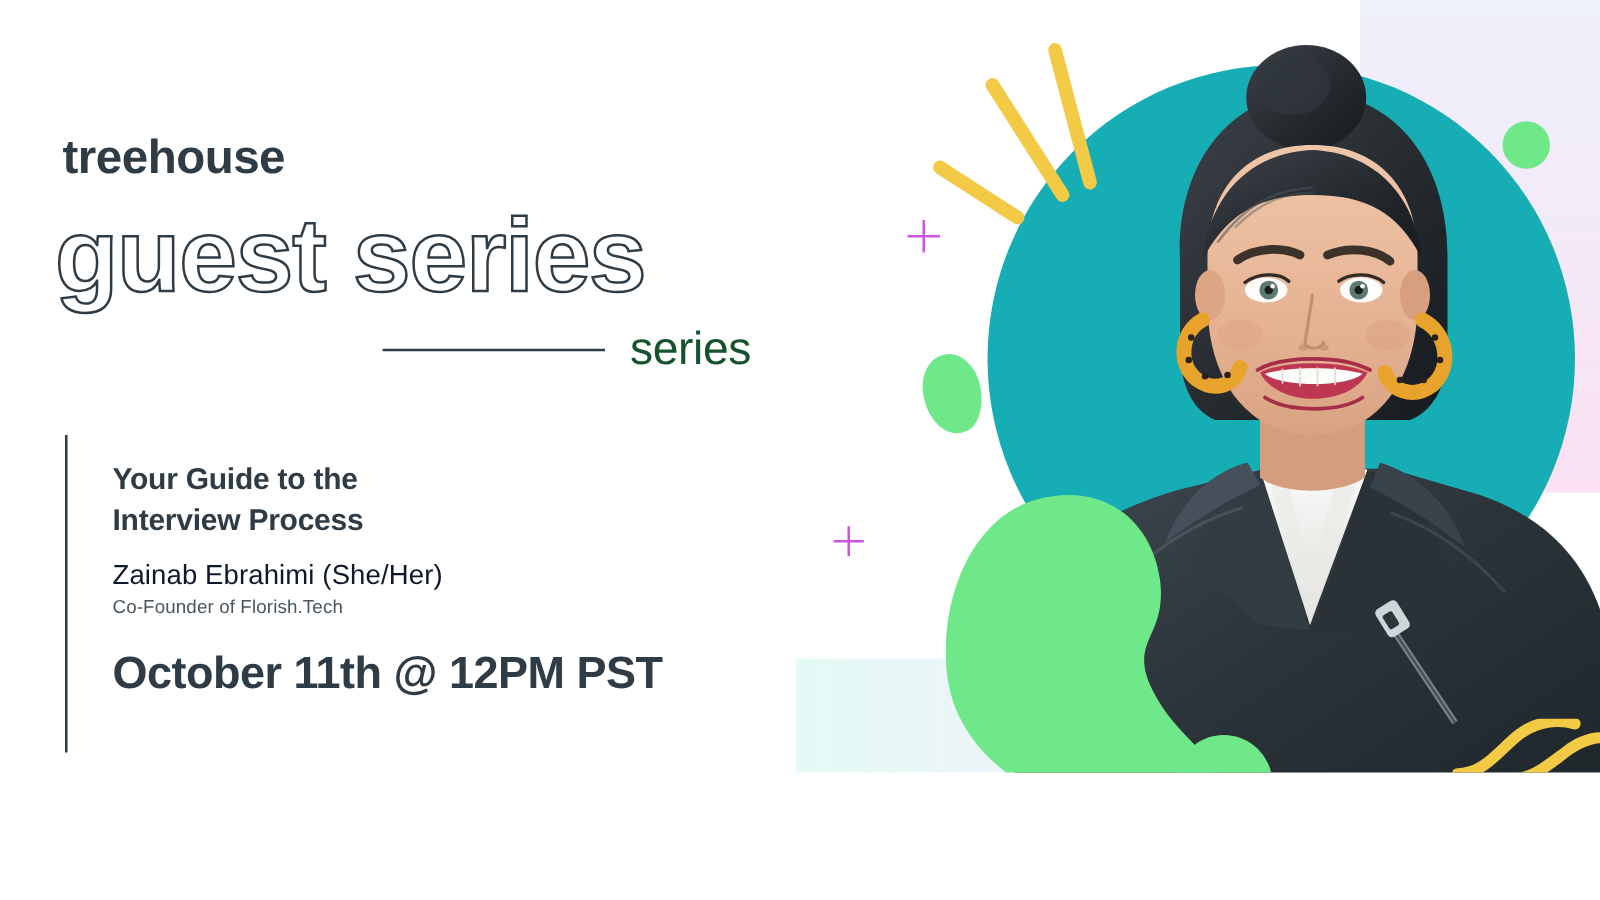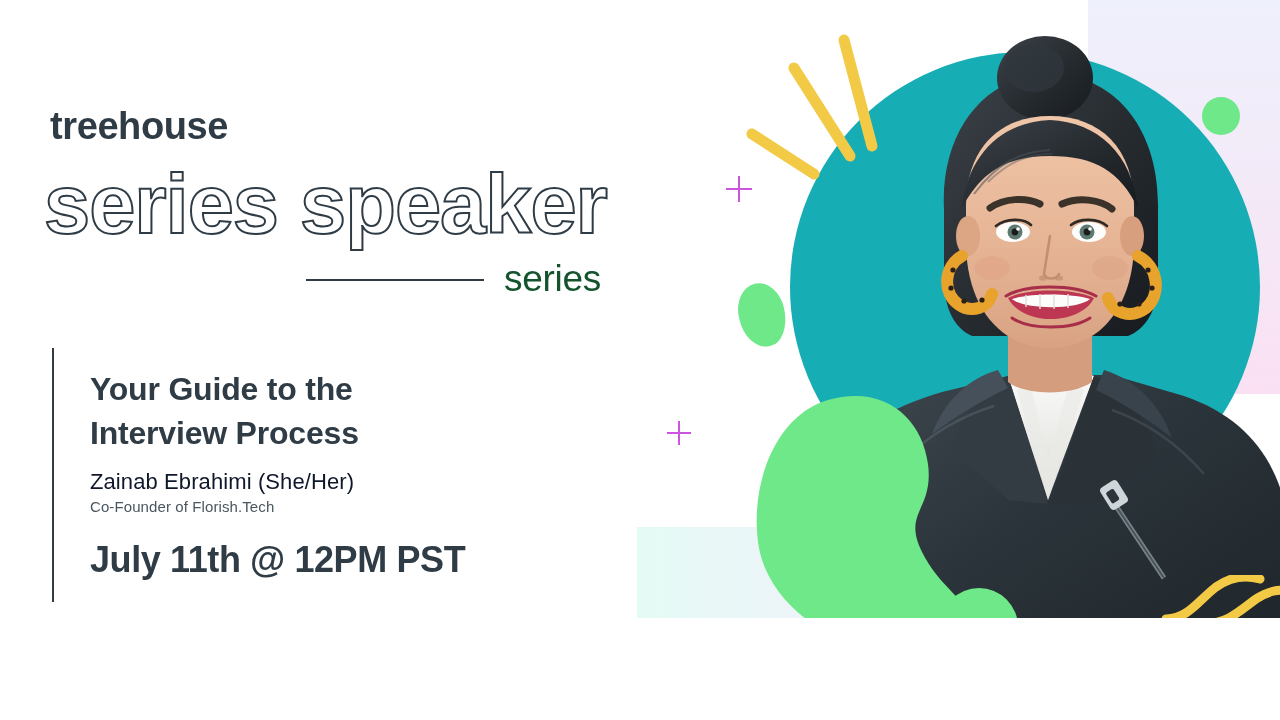--- a/index.html
+++ b/index.html
@@ -88,21 +88,21 @@
     position:absolute;left:198px;top:0;
     font-size:37px;font-weight:400;letter-spacing:-0.3px;color:#14532d;line-height:46px;
   }
 
   .rule-vert{
     position:absolute;left:52px;top:348px;width:2px;height:254px;background:#2f3c46;
   }
 
   .session{position:absolute;left:90px;top:368px;width:540px;}
   .session-title{
-    font-size:32px;font-weight:700;line-height:1.36;color:#2f3c46;margin:0;
+    font-size:24px;font-weight:700;line-height:1.36;color:#2f3c46;margin:0;
     letter-spacing:-0.2px;
   }
   .session-speaker{
     font-size:22px;font-weight:400;line-height:1.38;color:#0f172a;margin:12px 0 0 0;
     letter-spacing:0.1px;
   }
   .session-role{
     font-size:15px;font-weight:400;line-height:1.38;color:#4a565f;margin:0;
     letter-spacing:0.1px;
   }
@@ -272,33 +272,33 @@
         <path d="M6 44 C28 44 40 24 56 12 C70 2 86 0 100 4"></path>
         <path d="M46 48 C66 50 82 34 96 24 C108 16 120 14 124 16"></path>
       </g>
     </svg>
   </div>
 
   <div class="left-col">
 
     <div class="brandmark">treehouse</div>
 
-    <div class="headline-outline">series speaker</div>
+    <div class="headline-outline">guest series</div>
 
     <div class="series-row">
       <div class="series-rule"></div>
       <div class="series-word">series</div>
     </div>
 
     <div class="rule-vert"></div>
 
     <div class="session">
       <p class="session-title">
         <span>Your Guide to the</span><br>
         <span>Interview Process</span>
       </p>
       <p class="session-speaker">Zainab Ebrahimi (She/Her)</p>
       <p class="session-role">Co-Founder of Florish.Tech</p>
-      <p class="session-date">July 11th @ 12PM PST</p>
+      <p class="session-date">October 11th @ 12PM PST</p>
     </div>
 
   </div>
 </div>
 
 </body></html>

